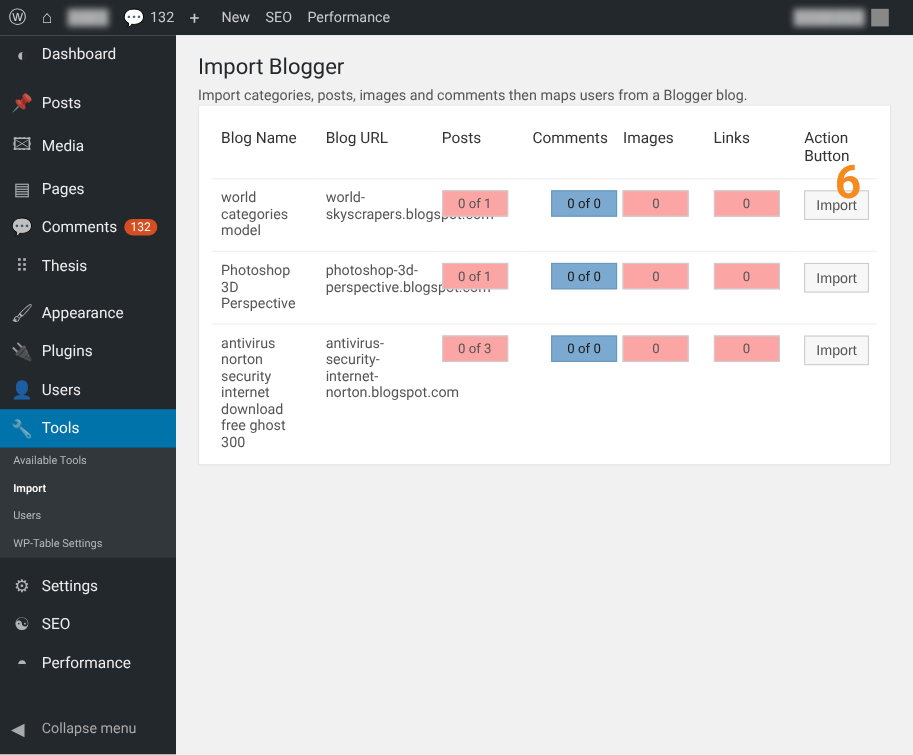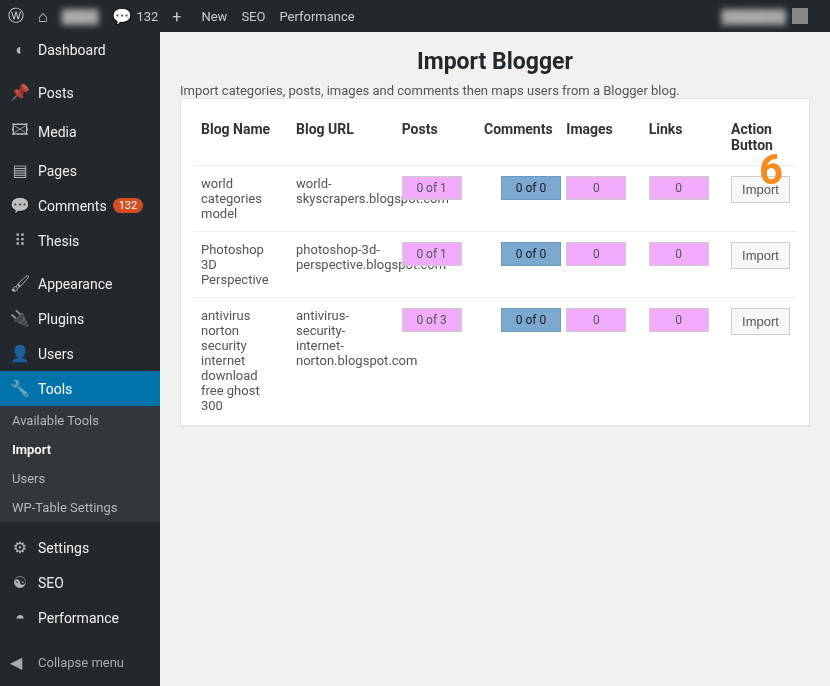--- a/index.html
+++ b/index.html
@@ -14,41 +14,41 @@
 .adminbar-right .avatar { width: 16px; height: 16px; background: #888; margin-left: 6px; }
 
 
 .sidebar { position: absolute; left: 0; top: 32px; bottom: 0; width: 160px; background: #23282d; color: #eee; }
 .menu-item { display: flex; align-items: center; padding: 8px 10px; color: #eee; font-size: 14px; cursor: pointer; }
 .menu-item.active { background: #0073aa; color: #fff; position: relative; }
 .menu-item.active::after { content: ""; position: absolute; right: -8px; top: 50%; margin-top: -8px; border: 8px solid transparent; border-right-color: #f1f1f1; }
 .menu-item .mi-icon { width: 20px; margin-right: 8px; font-size: 16px; opacity: .7; text-align: center; }
 .menu-item .badge { background: #d54e21; color: #fff; border-radius: 9px; font-size: 11px; padding: 1px 6px; margin-left: 6px; }
 .submenu { background: #32373c; }
-.submenu .sub-item { padding: 7px 12px; font-size: 13px; color: #b4b9be; cursor: pointer; }
+.submenu .sub-item { padding: 7px 12px; font-size: 10px; color: #b4b9be; cursor: pointer; }
 .submenu .sub-item.current { color: #fff; font-weight: 600; }
 .collapse { display: flex; align-items: center; padding: 8px 10px; color: #aaa; font-size: 13px; cursor: pointer; position: absolute; bottom: 6px; left: 0; right: 0; }
 .collapse .ci { width: 20px; margin-right: 8px; font-size: 16px; }
 
 
 .content { position: absolute; left: 160px; right: 0; top: 32px; bottom: 0; background: #f1f1f1; padding: 10px 20px 20px 20px; overflow: hidden; }
-.page-title { font-size: 23px; font-weight: 700; color: #23282d; margin: 6px 0 8px; text-align: center; }
+.page-title { font-size: 20px; font-weight: 400; color: #23282d; margin: 6px 0 8px; }
 .page-desc { font-size: 13px; color: #555; }
 
 .card { background: #fff; border: 1px solid #e5e5e5; box-shadow: 0 1px 1px rgba(0,0,0,.04); padding: 12px 12px 2px; position: relative; }
 
 .tbl { width: 100%; border-collapse: collapse; table-layout: fixed; }
 .tbl th, .tbl td { text-align: left; padding: 10px 8px; vertical-align: top; font-size: 13px; color: #555; border-top: 1px solid #eee; }
-.tbl thead th { border-top: none; font-size: 14px; color: #333; font-weight: 700; padding-bottom: 12px; }
+.tbl thead th { border-top: none; font-size: 14px; color: #333; font-weight: 400; padding-bottom: 12px; }
 .tbl .col-name { width: 90px; }
 .tbl .col-url { width: 100px; word-break: break-word; }
 .tbl .col-num { width: 78px; }
 .tbl .col-action { width: 70px; text-align: left; }
 
-.countbox { display: inline-block; min-width: 60px; padding: 4px 6px; border: 1px solid #ccc; text-align: center; font-size: 12px; color: #555; background: #f0abfc; }
+.countbox { display: inline-block; min-width: 60px; padding: 4px 6px; border: 1px solid #ccc; text-align: center; font-size: 12px; color: #555; background: #fca5a5; }
 .countbox.hl { background: #7ba9d0; border-color: #6a98bf; color: #1a1a1a; margin-left: 17px; }
 .btn-import { background: #f7f7f7; border: 1px solid #ccc; padding: 5px 10px; font-size: 13px; cursor: pointer; color: #555; }
 
 .annotation-6 { position: absolute; color: #f58b1f; font-size: 42px; font-weight: 700; pointer-events: none; }
 </style>
 </head>
 <body>
 
 <div class="adminbar">
   <span class="ico">ⓦ</span>

